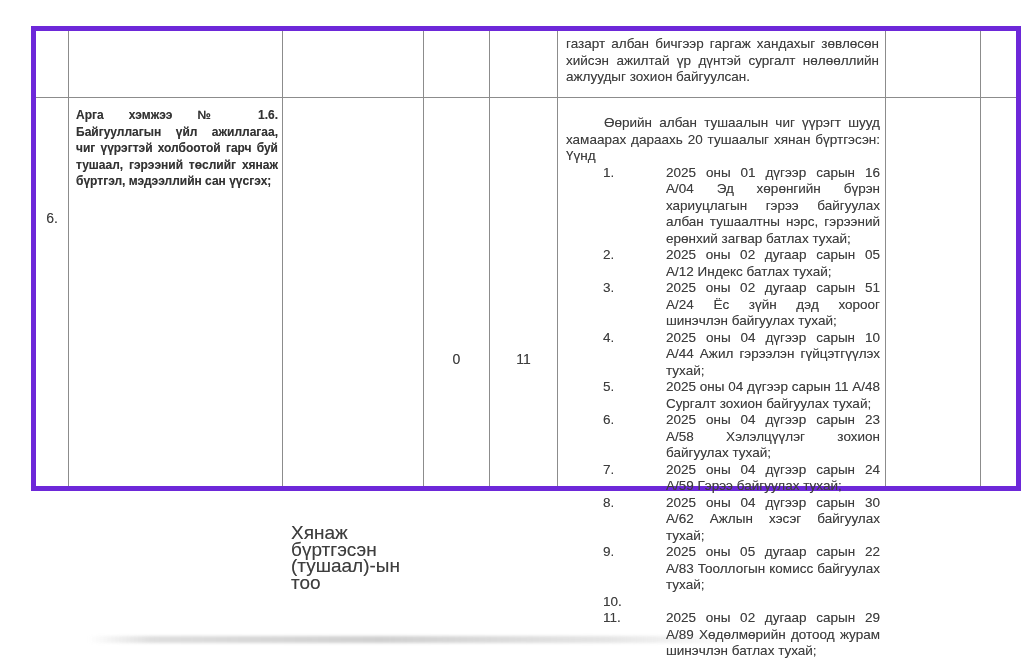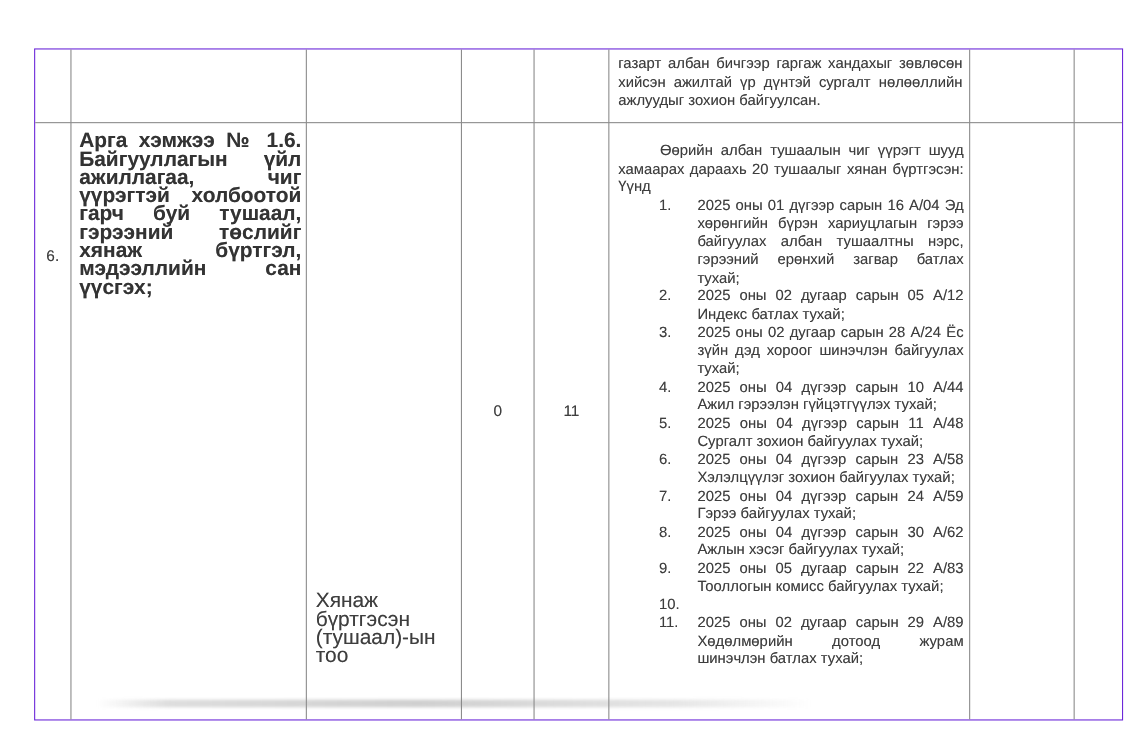--- a/index.html
+++ b/index.html
@@ -5,45 +5,45 @@
   html,body{margin:0;padding:0;}
   body{
     width:1025px;height:668px;
     background:#ffffff;
     font-family:"Liberation Sans","DejaVu Sans",sans-serif;
     color:#3e3e3e;
     position:relative;
     overflow:hidden;
   }
   .table-wrap{
-    position:absolute;left:31px;top:44px;width:990px;height:611px;
-    border:1px solid #6d28d9;
+    position:absolute;left:31px;top:26px;width:990px;height:465px;
+    border:5px solid #6d28d9;
     box-sizing:border-box;
   }
   .vline{position:absolute;top:0;bottom:0;width:1px;background:#8c8c8c;}
   .hline{position:absolute;left:0;right:0;height:1px;background:#8c8c8c;}
   .cell{
     position:absolute;box-sizing:border-box;
     font-size:13.5px;line-height:16.5px;
     text-shadow:0 0 0.6px rgba(70,70,70,.5);
   }
   .cell.justify{text-align:justify;text-justify:inter-word;}
   .carryover{left:522px;top:0;width:327px;height:66px;padding:5px 6px 0 8px;}
   .rownum{left:0;top:67px;width:32px;height:523px;padding-top:112px;text-align:center;font-size:14px;}
-  .activity{left:33px;top:67px;width:213px;height:523px;padding:9px 4px 0 7px;font-weight:bold;color:#333;font-size:19px;line-height:16.6px;}
+  .activity{left:33px;top:67px;width:213px;height:523px;padding:9px 4px 0 7px;font-weight:bold;color:#333;font-size:12px;line-height:16.6px;}
   .indicator{left:247px;top:67px;width:140px;height:523px;display:flex;flex-direction:column;justify-content:flex-end;padding:0 6px 30px 8px;font-size:19px;}
   .numcell{display:flex;align-items:center;justify-content:center;font-size:14px;}
   .baseline{left:388px;top:67px;width:65px;height:523px;}
   .target{left:454px;top:67px;width:67px;height:523px;}
   .results{left:522px;top:67px;width:327px;height:523px;padding:17px 5px 0 8px;}
   .results .intro{margin:0;text-indent:38px;text-align:justify;}
   .result-list{margin:0 0 0 37px;padding:0;}
   .result-item{display:flex;}
   .result-item .num{flex:0 0 35px;}
-  .result-item .txt{flex:1;text-align:justify;}
+  .result-item .txt{flex:1;text-align:justify;margin-left:28px;}
   .scan-smudge{
     position:absolute;left:88px;top:636px;width:650px;height:7px;
     background:linear-gradient(90deg,rgba(150,150,150,0) 0%,rgba(150,150,150,.32) 10%,rgba(135,135,135,.4) 45%,rgba(150,150,150,.25) 80%,rgba(150,150,150,0) 100%);
     filter:blur(1.5px);
   }
 </style>
 </head>
 <body>
 
 <div class="table-wrap">
@@ -75,21 +75,21 @@
       <div class="result-item">
         <span class="num">1.</span>
         <span class="txt">2025 оны 01 дүгээр сарын 16 А/04 Эд хөрөнгийн бүрэн хариуцлагын гэрээ байгуулах албан тушаалтны нэрс, гэрээний ерөнхий загвар батлах тухай;</span>
       </div>
       <div class="result-item">
         <span class="num">2.</span>
         <span class="txt">2025 оны 02 дугаар сарын 05 А/12 Индекс батлах тухай;</span>
       </div>
       <div class="result-item">
         <span class="num">3.</span>
-        <span class="txt">2025 оны 02 дугаар сарын 28 А/24 Ёс зүйн дэд хороог шинэчлэн байгуулах тухай;</span>
+        <span class="txt">2025 оны 02 дугаар сарын 51 А/24 Ёс зүйн дэд хороог шинэчлэн байгуулах тухай;</span>
       </div>
       <div class="result-item">
         <span class="num">4.</span>
         <span class="txt">2025 оны 04 дүгээр сарын 10 А/44 Ажил гэрээлэн гүйцэтгүүлэх тухай;</span>
       </div>
       <div class="result-item">
         <span class="num">5.</span>
         <span class="txt">2025 оны 04 дүгээр сарын 11 А/48 Сургалт зохион байгуулах тухай;</span>
       </div>
       <div class="result-item">

